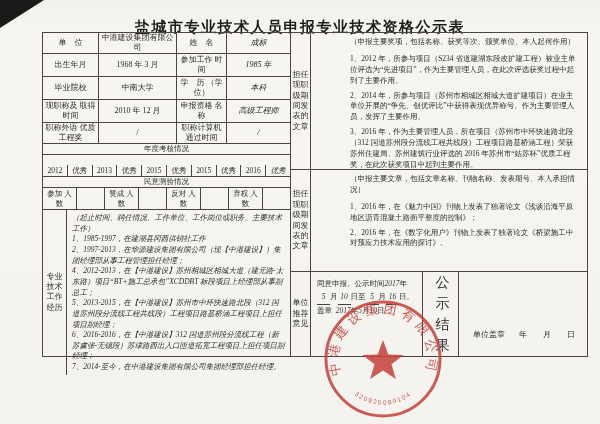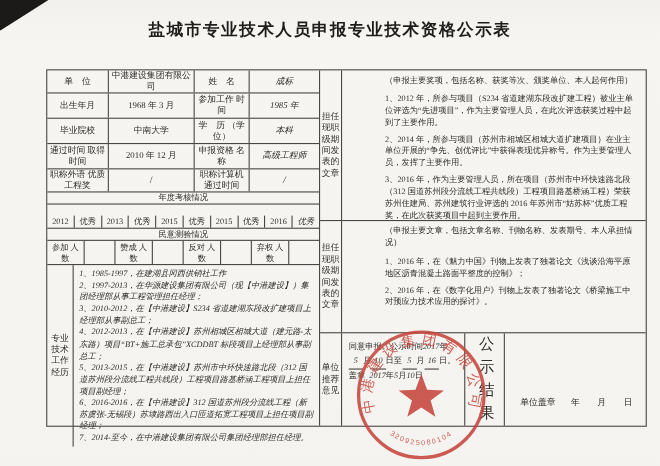--- a/index.html
+++ b/index.html
@@ -19,21 +19,21 @@
     position:absolute; left:0; top:0; width:44px; height:28px;
     background:#1b1a18;
     clip-path:polygon(0 0,100% 0,0 100%);
   }
   .title {
     position:absolute; top:18px; left:0; right:0;
     text-align:center; font-size:15px; font-weight:bold;
     letter-spacing:1.5px; color:#1f1d1b;
   }
   .form {
-    position:absolute; left:42px; top:63px; width:546px; height:325px;
+    position:absolute; left:42px; top:32px; width:546px; height:325px;
     border:1px solid #4a4741; display:flex; font-size:8px; background:transparent;
   }
   .left { width:248px; border-right:1px solid #4a4741; display:flex; flex-direction:column; }
   .lrow { display:flex; border-bottom:1px solid #4a4741; align-items:stretch; }
   .left .lrow:last-child { border-bottom:none; flex:1; }
   .cell { border-right:1px solid #4a4741; display:flex; align-items:center; justify-content:center; text-align:center; padding:1px 2px; line-height:1.25; }
   .lrow .cell:last-child { border-right:none;font-style:italic; }
   .c1 { width:56px; } .c2 { width:78px; } .c3 { width:50px; } .c4 { flex:1; }
   .hrowA { height:21px; } .hrowB { height:24px; } .hrowC { height:23px; }
   .hrowD { height:23px; } .hrowE { height:21px; }
@@ -87,21 +87,21 @@
       </div>
 
       <div class="lrow hrowC">
         <div class="cell c1">毕业院校</div>
         <div class="cell c2">中南大学</div>
         <div class="cell c3">学　历 （学位）</div>
         <div class="cell c4">本科</div>
       </div>
 
       <div class="lrow hrowD">
-        <div class="cell c1">通过时间 取得时间</div>
+        <div class="cell c1">现职称及 取得时间</div>
         <div class="cell c2">2010 年 12 月</div>
         <div class="cell c3">申报资格 名称</div>
         <div class="cell c4">高级工程师</div>
       </div>
 
       <div class="lrow hrowE">
         <div class="cell c1">职称外语 优质工程奖</div>
         <div class="cell c2 slash">/</div>
         <div class="cell c3">职称计算机 通过时间</div>
         <div class="cell c4 slash">/</div>
@@ -133,23 +133,23 @@
         <div class="cell pblank"></div>
         <div class="cell plabel">弃权 人数</div>
         <div class="cell pblank"></div>
       </div>
 
       <div class="lrow">
         <div class="cell exp-label">
           <div class="vtext">专业技术工作经历</div>
         </div>
         <div class="cell bigtext">
+          <div class="hdr">（起止时间、聘任情况、工作单位、工作岗位或职务、主要技术工作）</div>
           <div>1、1985-1997，在建湖县冈西供销社工作</div>
           <div>2、1997-2013，在华源建设集团有限公司（现【中港建设】）集团经理部从事工程管理担任经理；</div>
-          <div>3、2010-2012，在【中港建设】S234 省道建湖东段改扩建项目上经理部从事副总工；</div>
           <div>4、2012-2013，在【中港建设】苏州相城区相城大道（建元路-太东路）项目“BT+施工总承包”XCDDBT 标段项目上经理部从事副总工；</div>
           <div>5、2013-2015，在【中港建设】苏州市中环快速路北段（312 国道苏州段分流线工程共线段）工程项目路基桥涵工程项目上担任项目副经理；</div>
           <div>6、2016-2016，在【中港建设】312 国道苏州段分流线工程（新苏虞张-无锡段）苏埭路西出入口匝道拓宽工程项目上担任项目副经理；</div>
           <div>7、2014-至今，在中港建设集团有限公司集团经理部担任经理。</div>
         </div>
       </div>
     </div>
 
     <div class="right">
 

